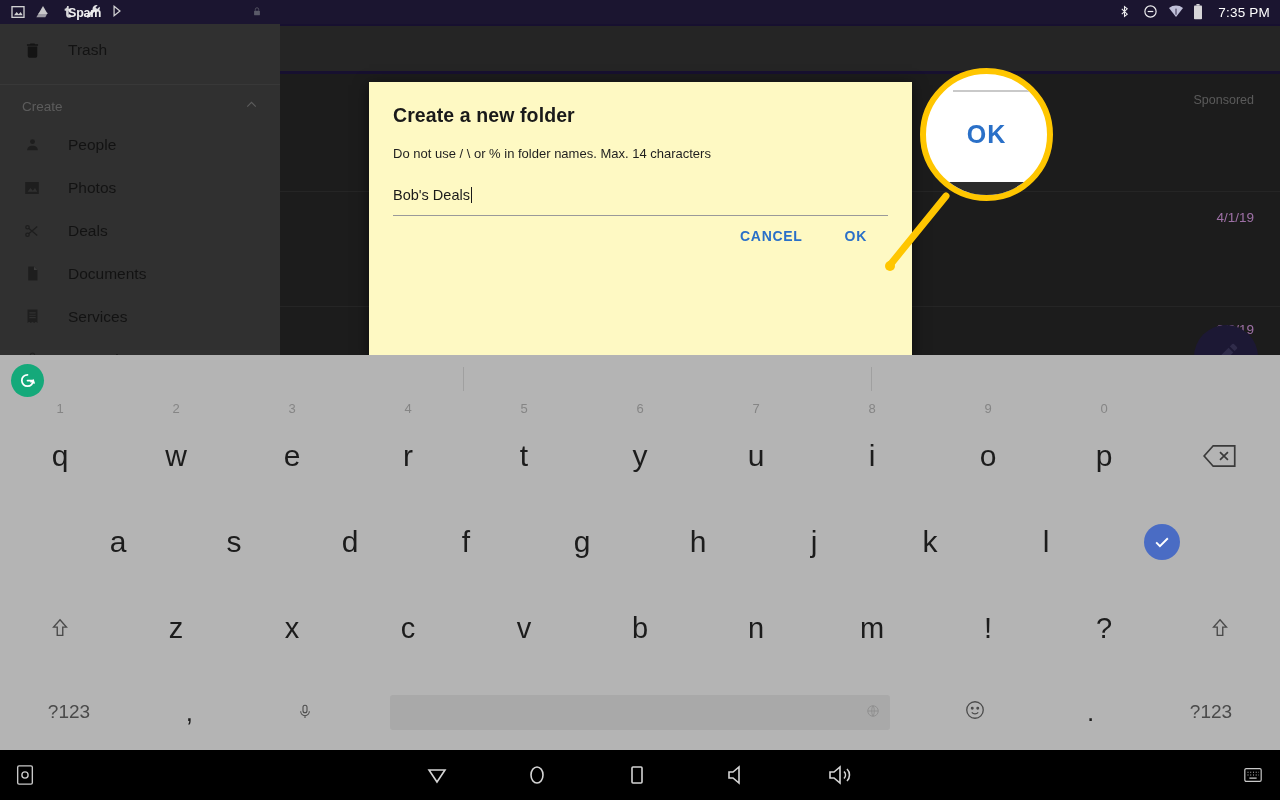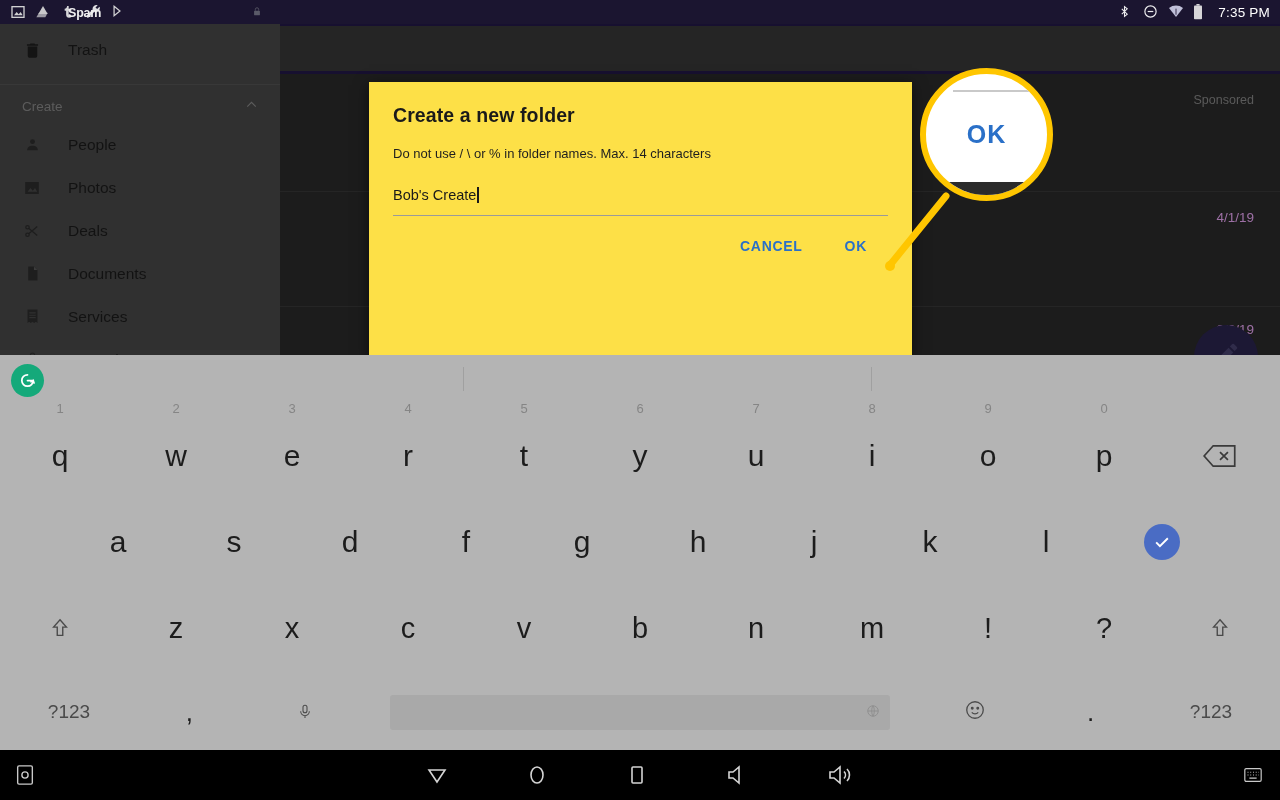--- a/index.html
+++ b/index.html
@@ -63,30 +63,30 @@
     height: 34px; padding: 0 20px 0 22px;
   }
   .drawer-section .stitle { font-size: 13.5px; color: #8d8d8d; }
 
   
   .scrim { position: absolute; top: 24px; left: 0; width: 1280px; height: 331px; background: rgba(0,0,0,.35); z-index: 8; }
 
   
   .dialog {
     position: absolute; left: 369px; top: 82px; width: 543px; height: 277px;
-    background: #fde047; z-index: 12;
+    background: #fef9c3; z-index: 12;
     box-shadow: 0 3px 14px rgba(0,0,0,.55);
     padding: 22px 24px 0 24px;
   }
   .dlg-title { font-size: 19.5px; font-weight: bold; color: #1a1a1a; letter-spacing: .1px; }
   .dlg-msg { font-size: 13px; color: #1f1f1f; margin-top: 19px; }
   .dlg-input-wrap { margin-top: 25px; border-bottom: 1px solid #9a9a9a; padding-bottom: 11px; }
   .dlg-input { font-size: 14.5px; color: #1a1a1a; position: relative; display: inline-block; }
   .caret { display: inline-block; width: 1.5px; height: 16px; background: #1a1a1a; vertical-align: -3px; margin-left: 1px; }
-  .dlg-actions { display: flex; justify-content: flex-end; align-items: center; gap: 42px; margin-top: 22px; padding-right: 21px; }
+  .dlg-actions { display: flex; justify-content: flex-end; align-items: center; gap: 42px; margin-top: 12px; padding-right: 21px; }
   .dlg-btn { font-size: 14px; font-weight: bold; color: #2a70c8; letter-spacing: .7px; cursor: pointer; }
 
   
   .callout-line { position: absolute; z-index: 18; left: 0; top: 0; width: 1280px; height: 800px; pointer-events: none; }
   .magnifier {
     position: absolute; left: 920px; top: 68px; width: 133px; height: 133px;
     border-radius: 50%; background: #fff; border: 6px solid #ffc600;
     z-index: 20; display: flex; align-items: center; justify-content: center;
     overflow: hidden;
   }
@@ -243,21 +243,21 @@
       <span class="dlabel">Groceries</span>
     </div>
   </div>
 
   <div class="scrim"></div>
 
   <div class="dialog">
     <div class="dlg-title">Create a new folder</div>
     <div class="dlg-msg">Do not use / \ or % in folder names. Max. 14 characters</div>
     <div class="dlg-input-wrap">
-      <span class="dlg-input" title="Folder name">Bob's Create</span><span class="caret"></span>
+      <span class="dlg-input" title="Folder name">Bob's Deals</span><span class="caret"></span>
     </div>
     <div class="dlg-actions">
       <span class="dlg-btn">CANCEL</span>
       <span class="dlg-btn">OK</span>
     </div>
   </div>
 
   <svg class="callout-line">
     <line x1="946" y1="196" x2="890" y2="265" stroke="#ffc600" stroke-width="7" stroke-linecap="round"></line>
   </svg>

